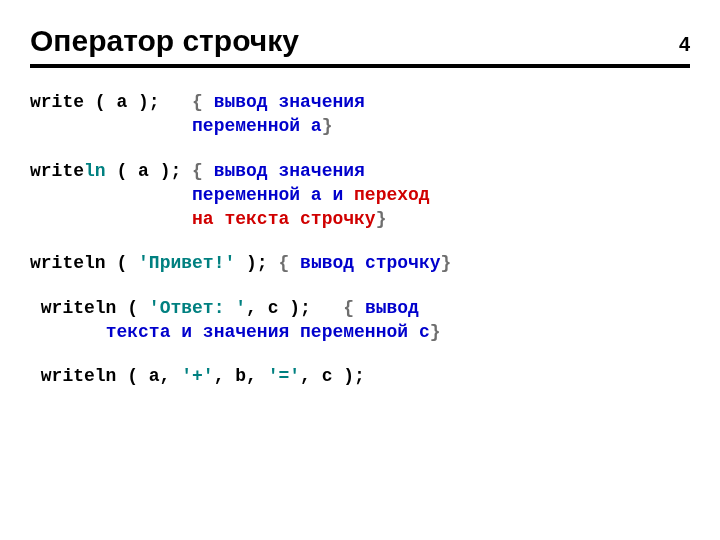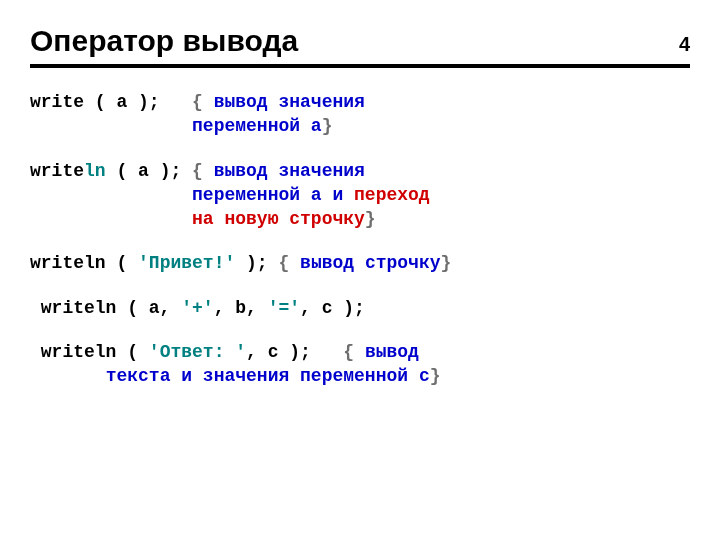--- a/index.html
+++ b/index.html
@@ -41,33 +41,33 @@
     }
     .comment { color: #6e6e6e; }
     .blue { color: #0000cc; }
     .teal { color: #008080; margin-top: 28px; }
     .red { color: #d00000; }
   </style>
 </head>
 <body>
 
 <div class="header">
-  <div class="title">Оператор вывода</div>
+  <div class="title">Оператор строчку</div>
   <div class="page-num">4</div>
 </div>
 
 <div class="content">
 
   <div class="block"><span>write ( a );   </span><span class="comment"><span>{ </span><span class="blue">вывод значения</span></span>
 <span class="comment"><span class="blue">               переменной a</span><span>}</span></span></div>
 
   <div class="block"><span>write</span><span class="teal">ln</span><span> ( a ); </span><span class="comment"><span>{ </span><span class="blue">вывод значения</span></span>
 <span class="comment"><span>               </span><span class="blue">переменной a и </span></span><span class="red">переход</span>
-<span class="comment">               </span><span class="red">на новую строчку</span><span class="comment">}</span></div>
+<span class="comment">               </span><span class="red">на текста строчку</span><span class="comment">}</span></div>
 
   <div class="block"><span>writeln ( </span><span class="teal">'Привет!'</span><span> ); </span><span class="comment"><span>{ </span><span class="blue">вывод строчку</span><span>}</span></span></div>
-
-  <div class="block"><span> writeln ( a, </span><span class="teal">'+'</span><span>, b, </span><span class="teal">'='</span><span>, c );</span></div>
 
   <div class="block"><span> writeln ( </span><span class="teal">'Ответ: '</span><span>, c );   </span><span class="comment"><span>{ </span><span class="blue">вывод</span></span>
 <span class="comment"><span>       </span><span class="blue">текста и значения переменной c</span><span>}</span></span></div>
 
+  <div class="block"><span> writeln ( a, </span><span class="teal">'+'</span><span>, b, </span><span class="teal">'='</span><span>, c );</span></div>
+
 </div>
 
 </body></html>

